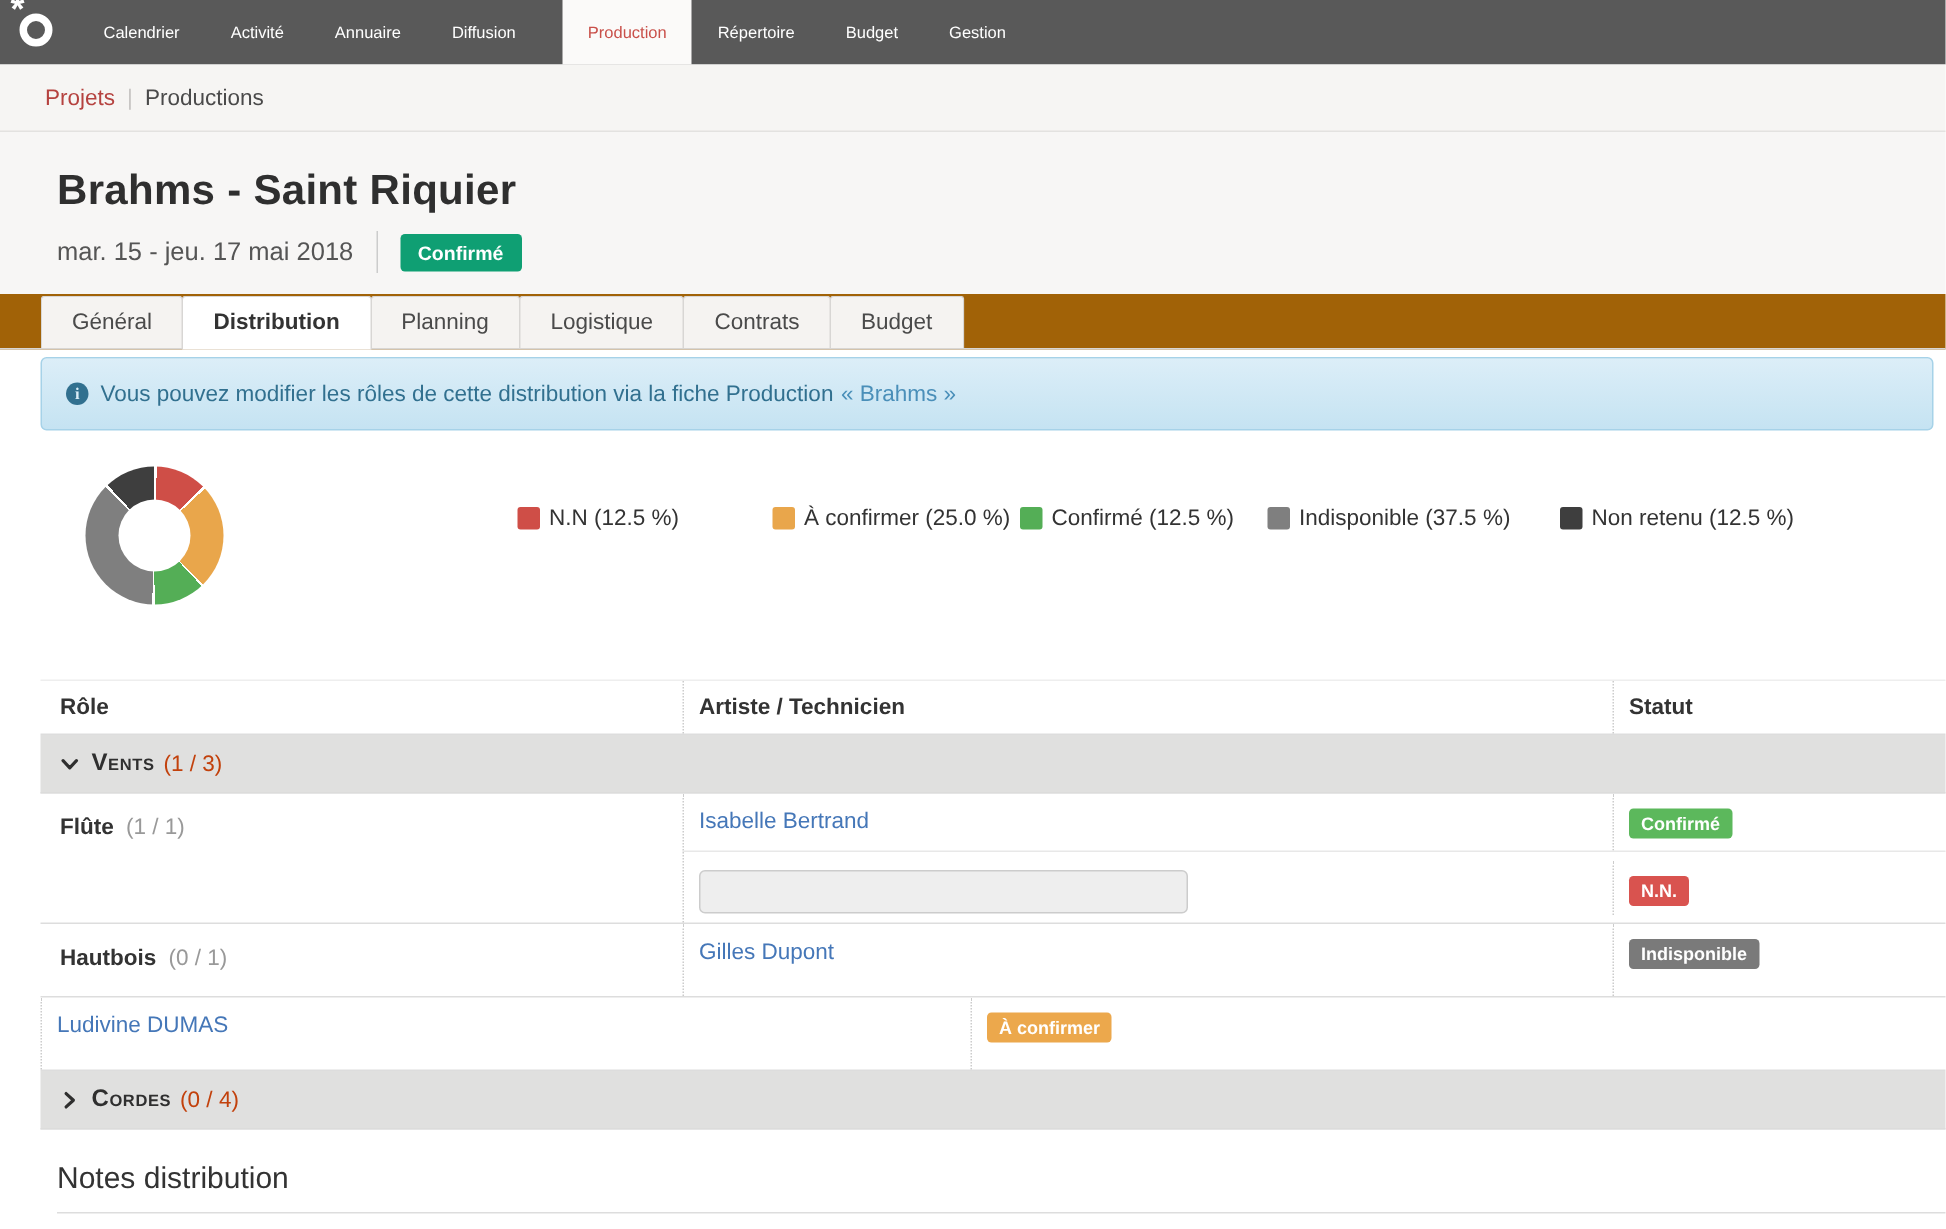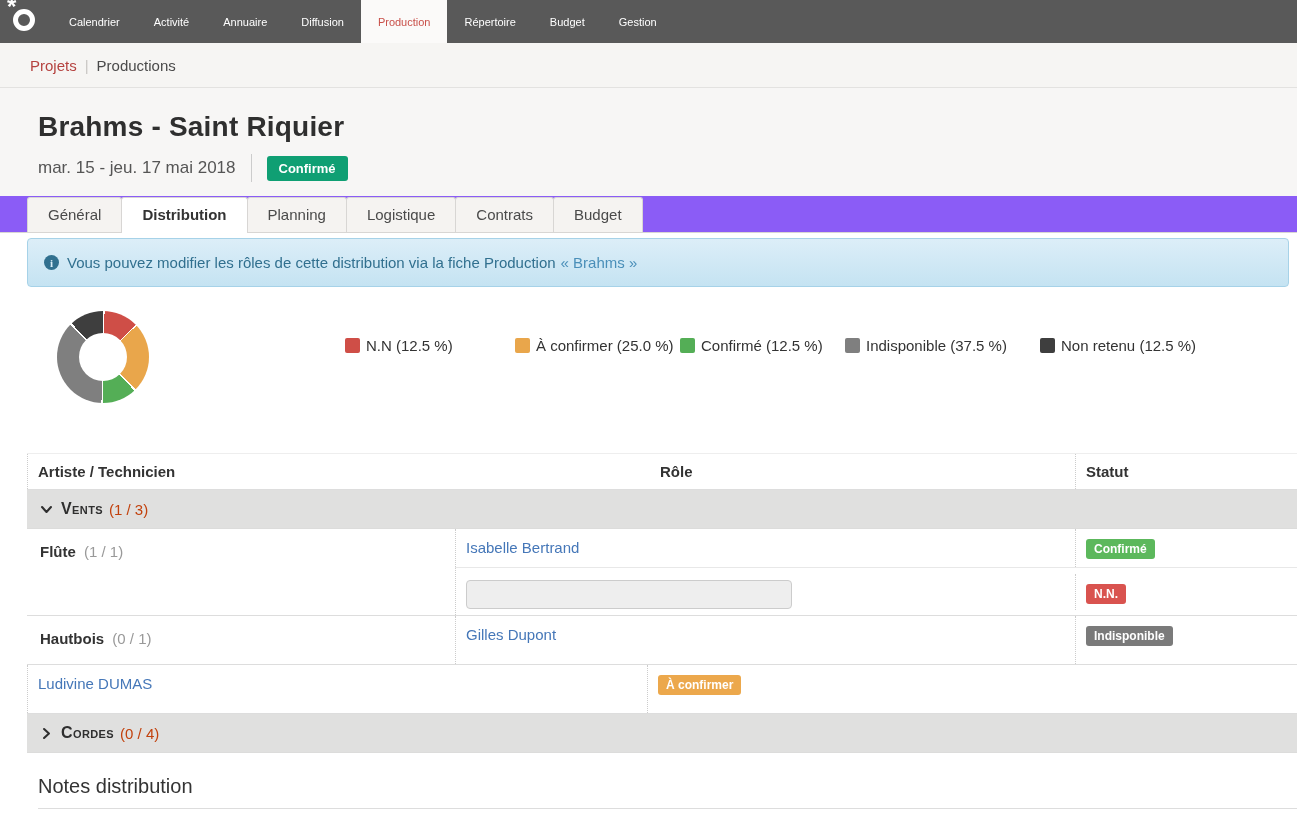--- a/index.html
+++ b/index.html
@@ -6,38 +6,38 @@
   html,body { width:1297px; height:819px; }
   body { font-family:"Liberation Sans", sans-serif; background:#fff; overflow:hidden; color:#333; }
   #app { position:relative; width:1297px; height:819px; background:#fff; }
 
   
   .navbar { height:43px; background:#595959; display:flex; align-items:stretch; }
   .logo { position:relative; width:52px; flex:0 0 52px; }
   .logo-circle { position:absolute; left:13px; top:9px; width:22px; height:22px; border:5px solid #fff; border-radius:50%; }
   .logo-star { position:absolute; left:7px; top:-7px; color:#fff; font-size:24px; font-weight:bold; }
   .nav-item { display:flex; align-items:center; padding:0 17px; color:#fff; font-size:11px; cursor:pointer; }
-  .nav-item.active { background:#fbfaf9; color:#c9504a; }
+  .nav-item.active { background:#fbfaf9; color:#c9504a;margin-left:14px; }
 
   
   .breadcrumb { height:45px; background:#f6f5f3; border-bottom:1px solid #e3e2e0; display:flex; align-items:center; padding-left:30px; font-size:15px;text-align:center; }
   .bc-section { color:#b5423f; cursor:pointer; }
   .bc-sep { color:#c8c6c4; margin:0 8px; }
   .bc-page { color:#4a4a4a; }
 
   
   .header-band { background:#f7f6f5; padding:23px 0 0 38px; height:108px; }
   .page-title { font-size:28px; font-weight:600; color:#2f2f2f; letter-spacing:0.2px; }
   .subtitle-row { display:flex; align-items:center; margin-top:11px; }
   .date-range { font-size:17px; color:#555; }
   .vsep { width:1px; height:28px; background:#ccc; margin:0 15px; }
   .status-badge { color:#fff; font-weight:bold; font-size:13px; padding:5px 12px; border-radius:3px; }
 
   
-  .tabstrip { background:#8b5cf6; border-bottom:1px solid #d8d6d4; display:flex; align-items:flex-end; padding-left:27px; height:37px; }
+  .tabstrip { background:#a16207; border-bottom:1px solid #d8d6d4; display:flex; align-items:flex-end; padding-left:27px; height:37px; }
   .tab { padding:8px 20px 9px 20px; font-size:15px; color:#4a4a4a; background:#f5f3f1; border:1px solid #d8d6d4; border-bottom:none; margin-right:-1px; border-radius:3px 3px 0 0; cursor:pointer; }
   .tab.active { background:#fff; font-weight:bold; color:#333; margin-bottom:-1px; padding-bottom:10px; }
 
   
   .alert-info { margin:5px 8px 0 27px; border:1px solid #a6d2e8; border-radius:4px; background:linear-gradient(180deg,#dceef8,#c5e3f2); color:#31708f; font-size:15px; padding:15px 16px; display:flex; align-items:center; }
   .info-icon { display:inline-flex; align-items:center; justify-content:center; width:15px; height:15px; border-radius:50%; background:#31708f; color:#d9edf7; font-size:11px; font-weight:bold; font-family:"Liberation Serif",serif; margin-right:8px; flex:0 0 15px; }
   .alert-link { color:#4a8fb9; text-decoration:none; margin-left:5px; cursor:pointer; }
 
   
   .chart-section { position:relative; height:166px; }
@@ -148,22 +148,22 @@
       <span>Indisponible (37.5 %)</span>
     </div>
     <div class="legend-item li-4">
       <span class="swatch" style="background: rgb(62, 62, 62);"></span>
       <span>Non retenu (12.5 %)</span>
     </div>
   </div>
 
   <div class="dist-table">
     <div class="thead">
+      <div class="th col1">Rôle</div>
       <div class="th col2">Artiste / Technicien</div>
-      <div class="th col1">Rôle</div>
       <div class="th col3">Statut</div>
     </div>
 
     <div class="group-row">
       <span class="chevron">
         <svg width="13" height="13" viewBox="0 0 16 16">
             <path d="M2.5 5l5.5 6 5.5-6" stroke="#2f2f2f" stroke-width="2.6" fill="none" stroke-linecap="round" stroke-linejoin="round"></path>
           </svg>
       </span>
       <span class="group-name">Vents</span>

